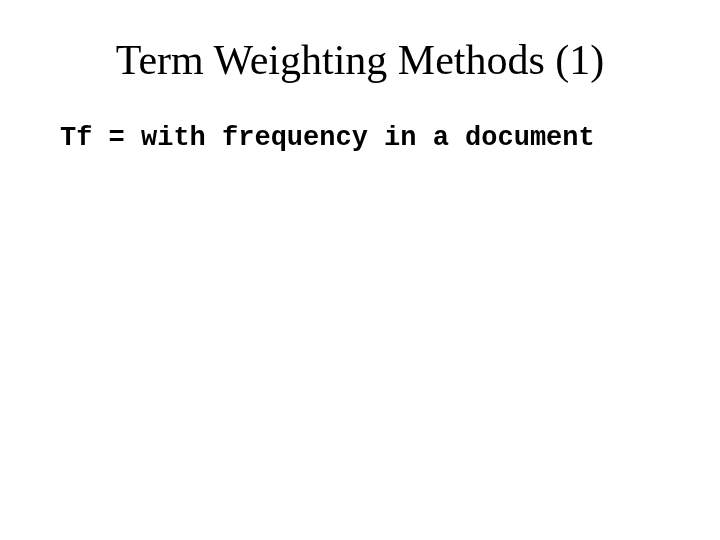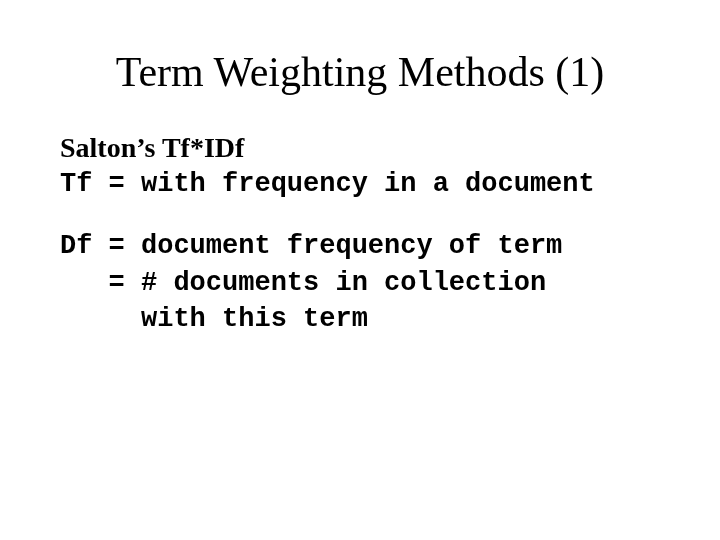--- a/index.html
+++ b/index.html
@@ -8,21 +8,21 @@
     width: 720px;
     height: 540px;
     background: #ffffff;
     font-family: "Times New Roman", Times, serif;
     color: #000000;
   }
   .slide {
     width: 720px;
     height: 383px;
     box-sizing: border-box;
-    padding: 48px 60px 40px 60px;
+    padding: 36px 60px 40px 60px;
   }
   .title {
     font-size: 42px;
     font-weight: normal;
     text-align: center;
     margin: 0 0 36px 0;
     font-family: "Times New Roman", Times, serif;
   }
   .subtitle {
     font-size: 28px;
@@ -45,21 +45,17 @@
     vertical-align: super;
     line-height: 0;
   }
 </style>
 </head>
 <body>
 
 <div class="slide">
   <h1 class="title">Term Weighting Methods (1)</h1>
 
-  <div class="subtitle">Salton’s Tf*IDf</div>
 
   <div class="mono block">Tf = with frequency in a document</div>
 
-  <div class="mono block"><span>Df = document frequency of term</span>
-<span>   = # documents in collection</span>
-<span>     with this term</span></div>
 
 </div>
 
 </body></html>

